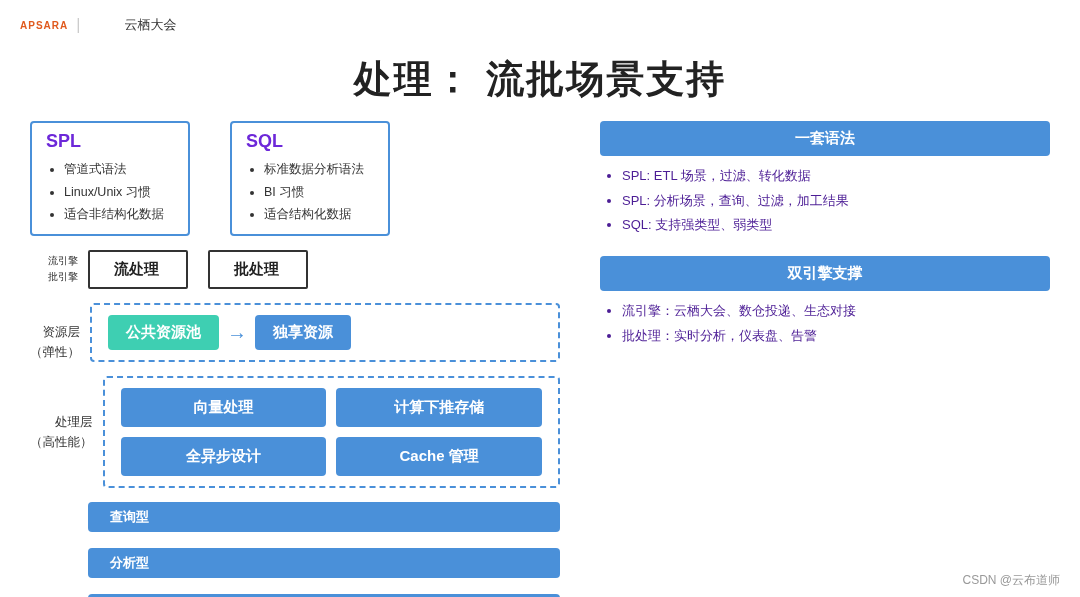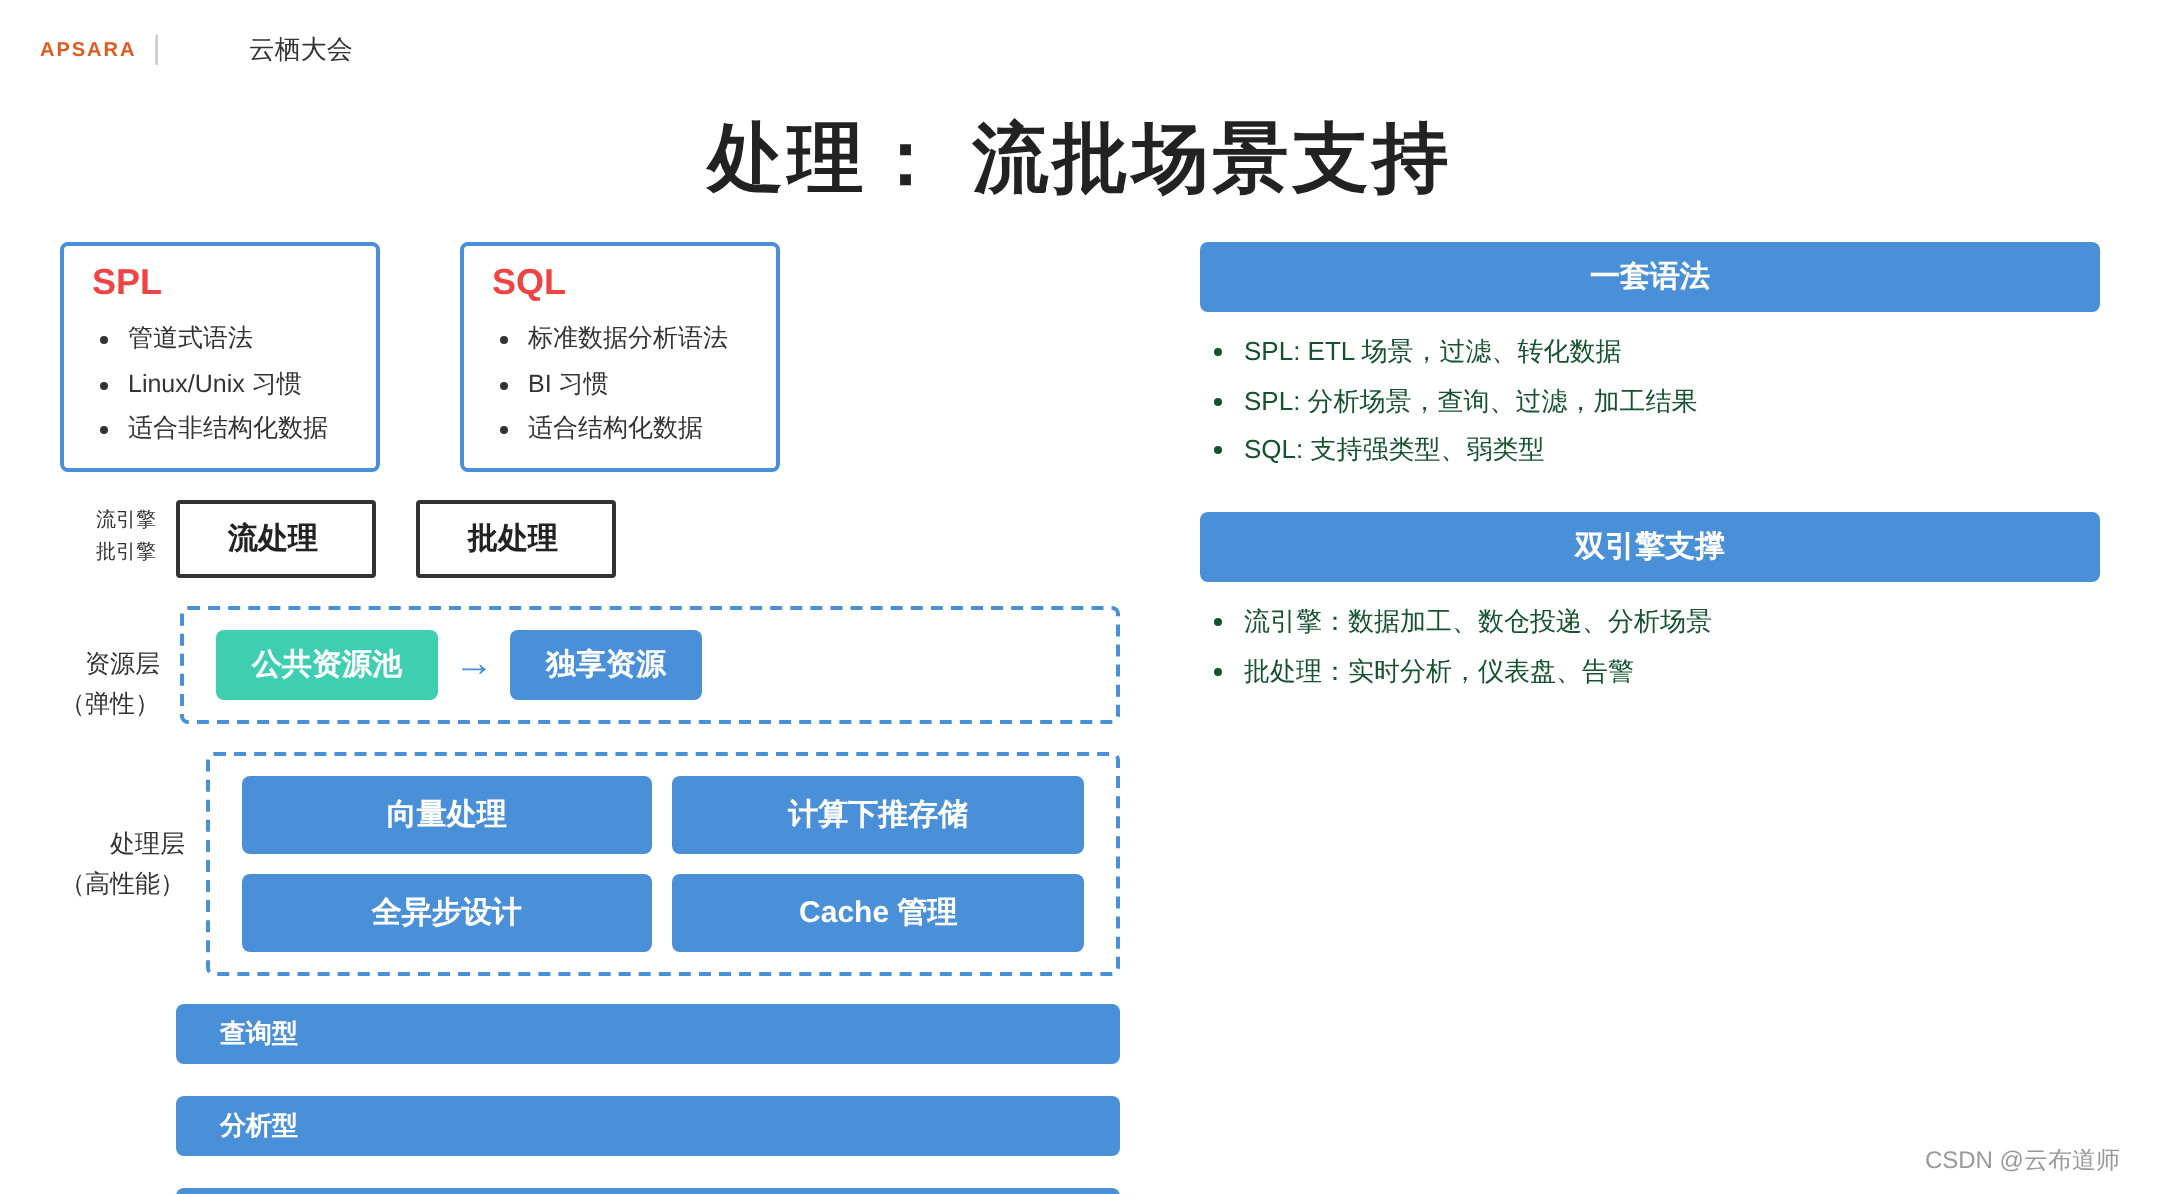--- a/index.html
+++ b/index.html
@@ -62,21 +62,21 @@
     }
     .syntax-box {
       border: 2px solid #4a90d9;
       border-radius: 4px;
       padding: 8px 14px;
       min-width: 160px;
     }
     .syntax-title {
       font-size: 18px;
       font-weight: bold;
-      color: #ef4444;
+      color: #6d28d9;
       margin-bottom: 6px;
     }
     .syntax-list {
       list-style: disc;
       padding-left: 18px;
       font-size: 12.5px;
       color: #333;
       line-height: 1.8;
     }
 
@@ -215,21 +215,21 @@
       font-weight: bold;
       padding: 8px 20px;
       border-radius: 4px;
       text-align: center;
       margin-bottom: 8px;
     }
     .right-section-list {
       list-style: disc;
       padding-left: 22px;
       font-size: 13px;
-      color: #14532d;
+      color: #4c1d95;
       line-height: 1.9;
     }
 
     
     .footer {
       position: absolute;
       bottom: 8px;
       right: 20px;
       font-size: 12px;
       color: #999;
@@ -343,21 +343,21 @@
       <ul class="right-section-list">
         <li>SPL: ETL 场景，过滤、转化数据</li>
         <li>SPL: 分析场景，查询、过滤，加工结果</li>
         <li>SQL: 支持强类型、弱类型</li>
       </ul>
     </div>
 
     <div class="right-section">
       <div class="right-section-header">双引擎支撑</div>
       <ul class="right-section-list">
-        <li>流引擎：数据加工、数仓投递、分析场景</li>
+        <li>流引擎：云栖大会、数仓投递、生态对接</li>
         <li>批处理：实时分析，仪表盘、告警</li>
       </ul>
     </div>
 
 
   </div>
 </div>
 
 <div class="footer">CSDN @云布道师</div>
 

